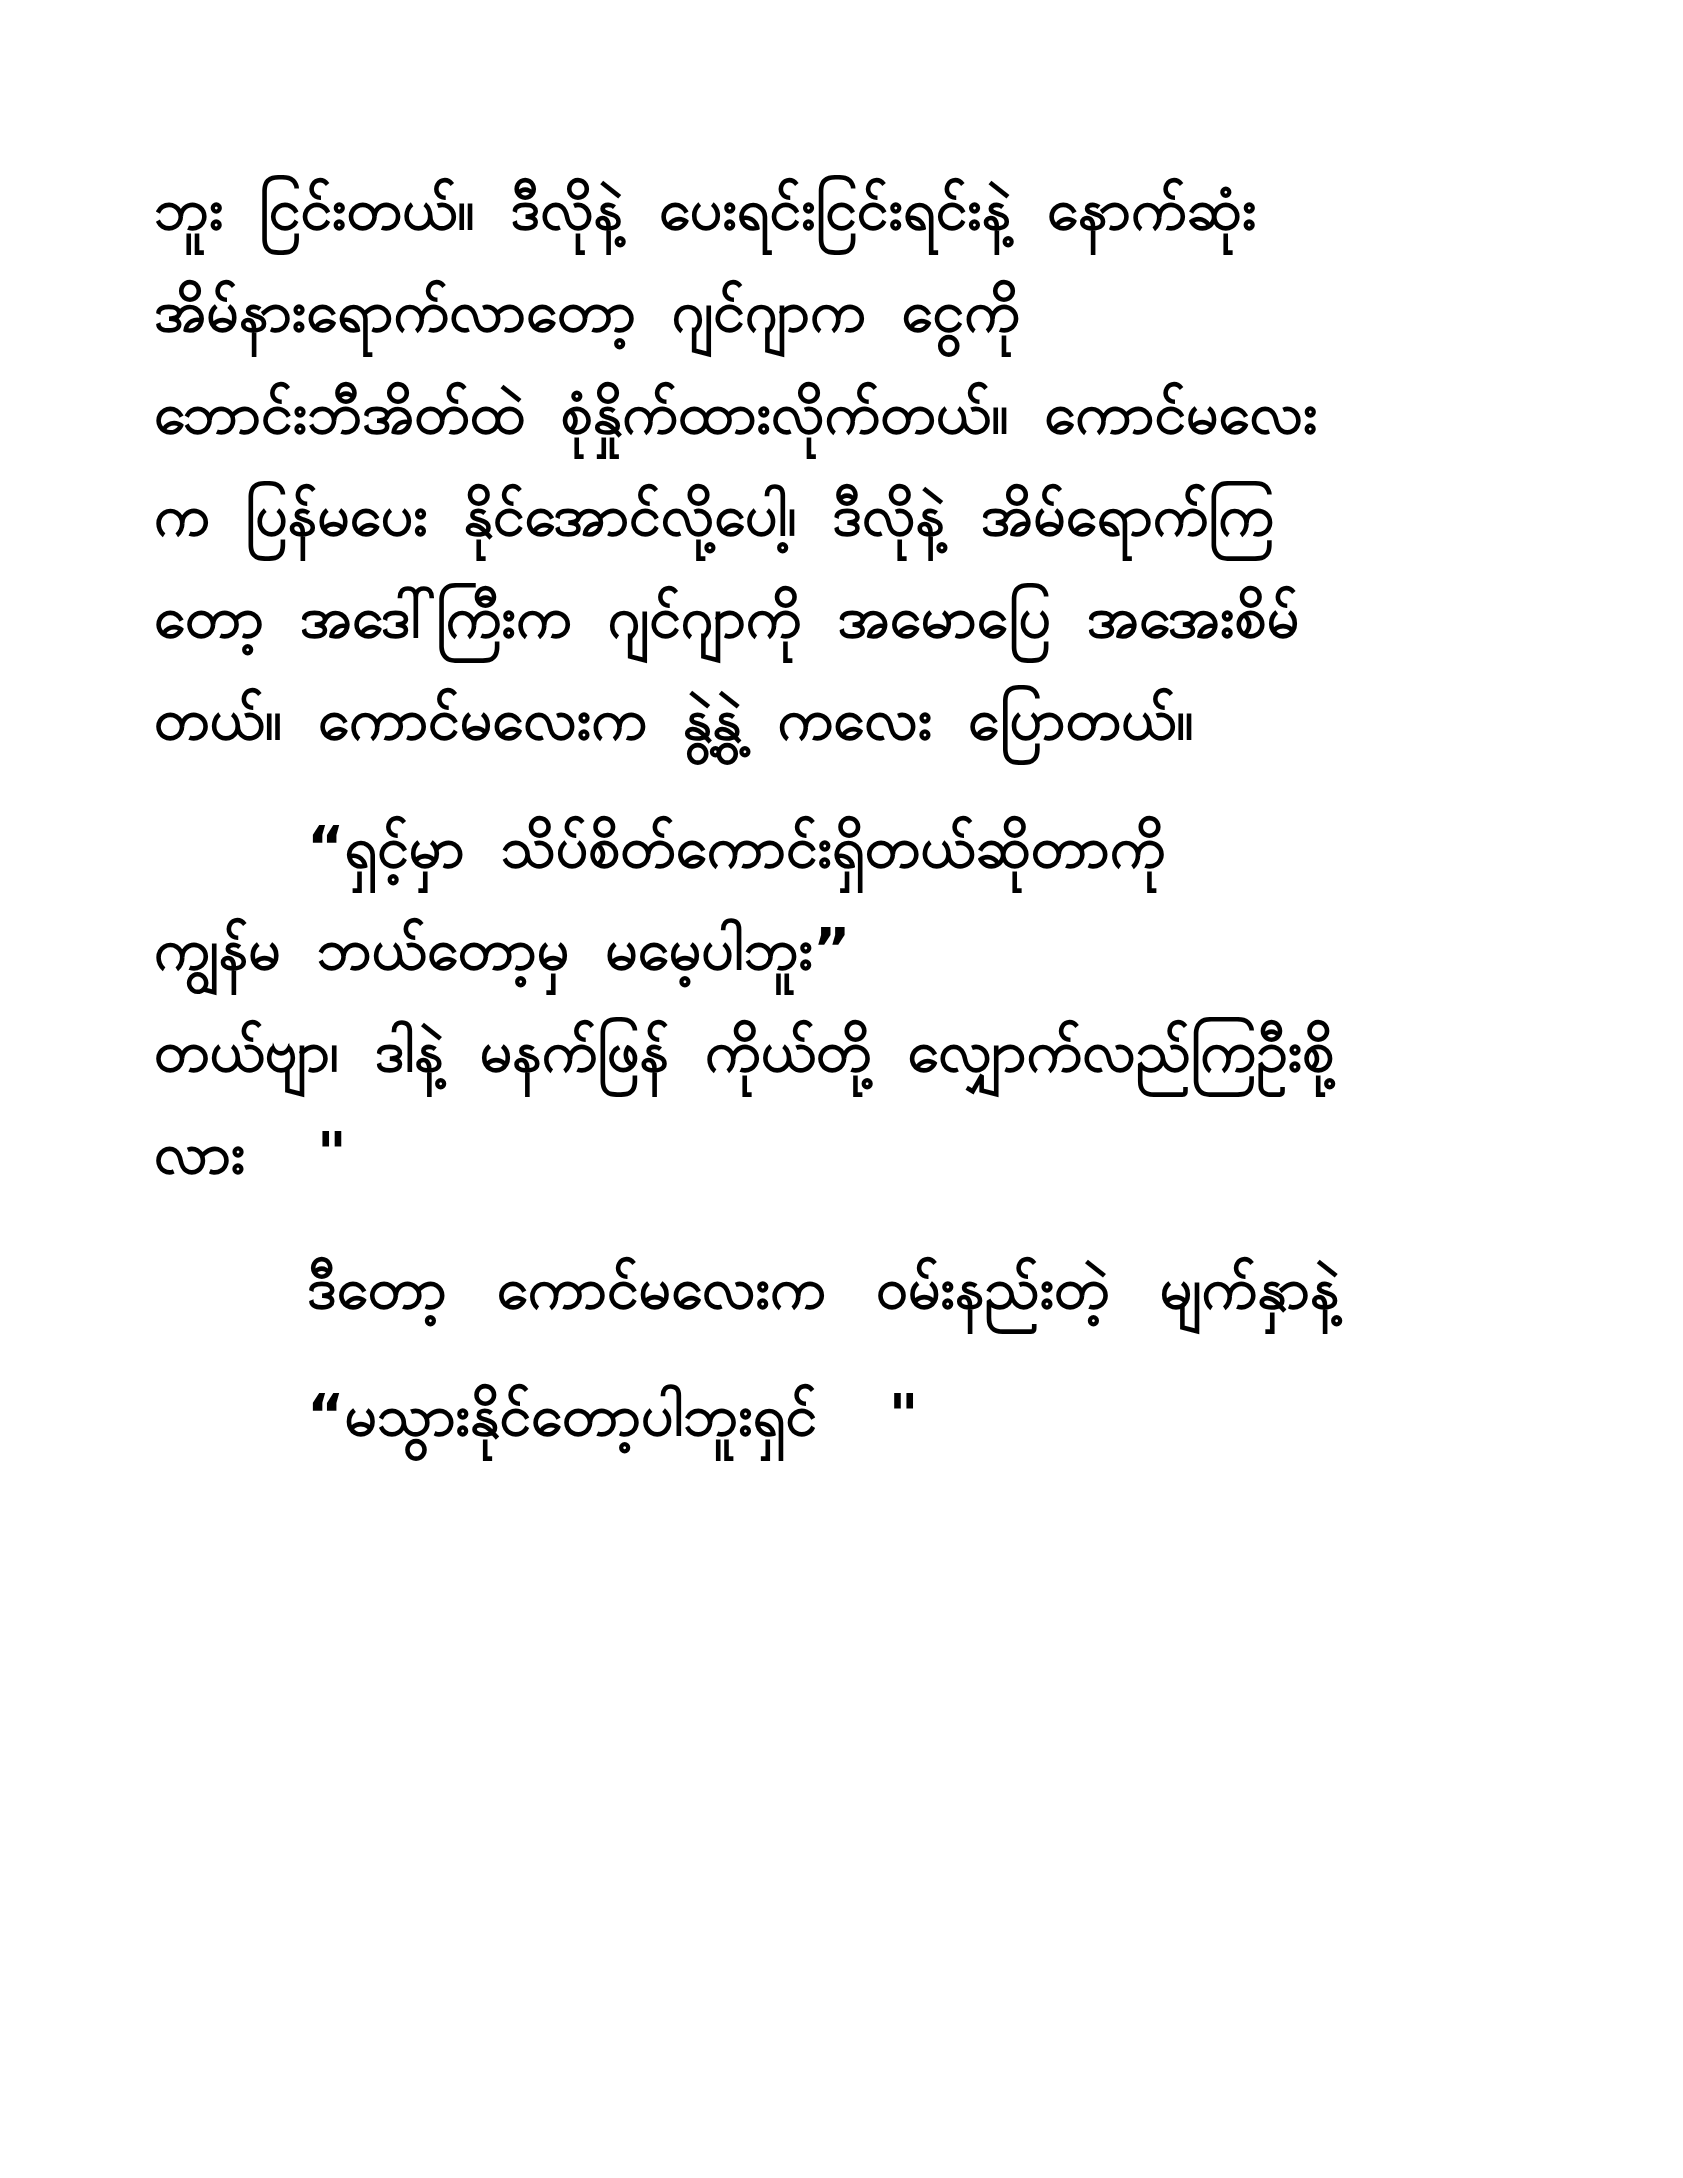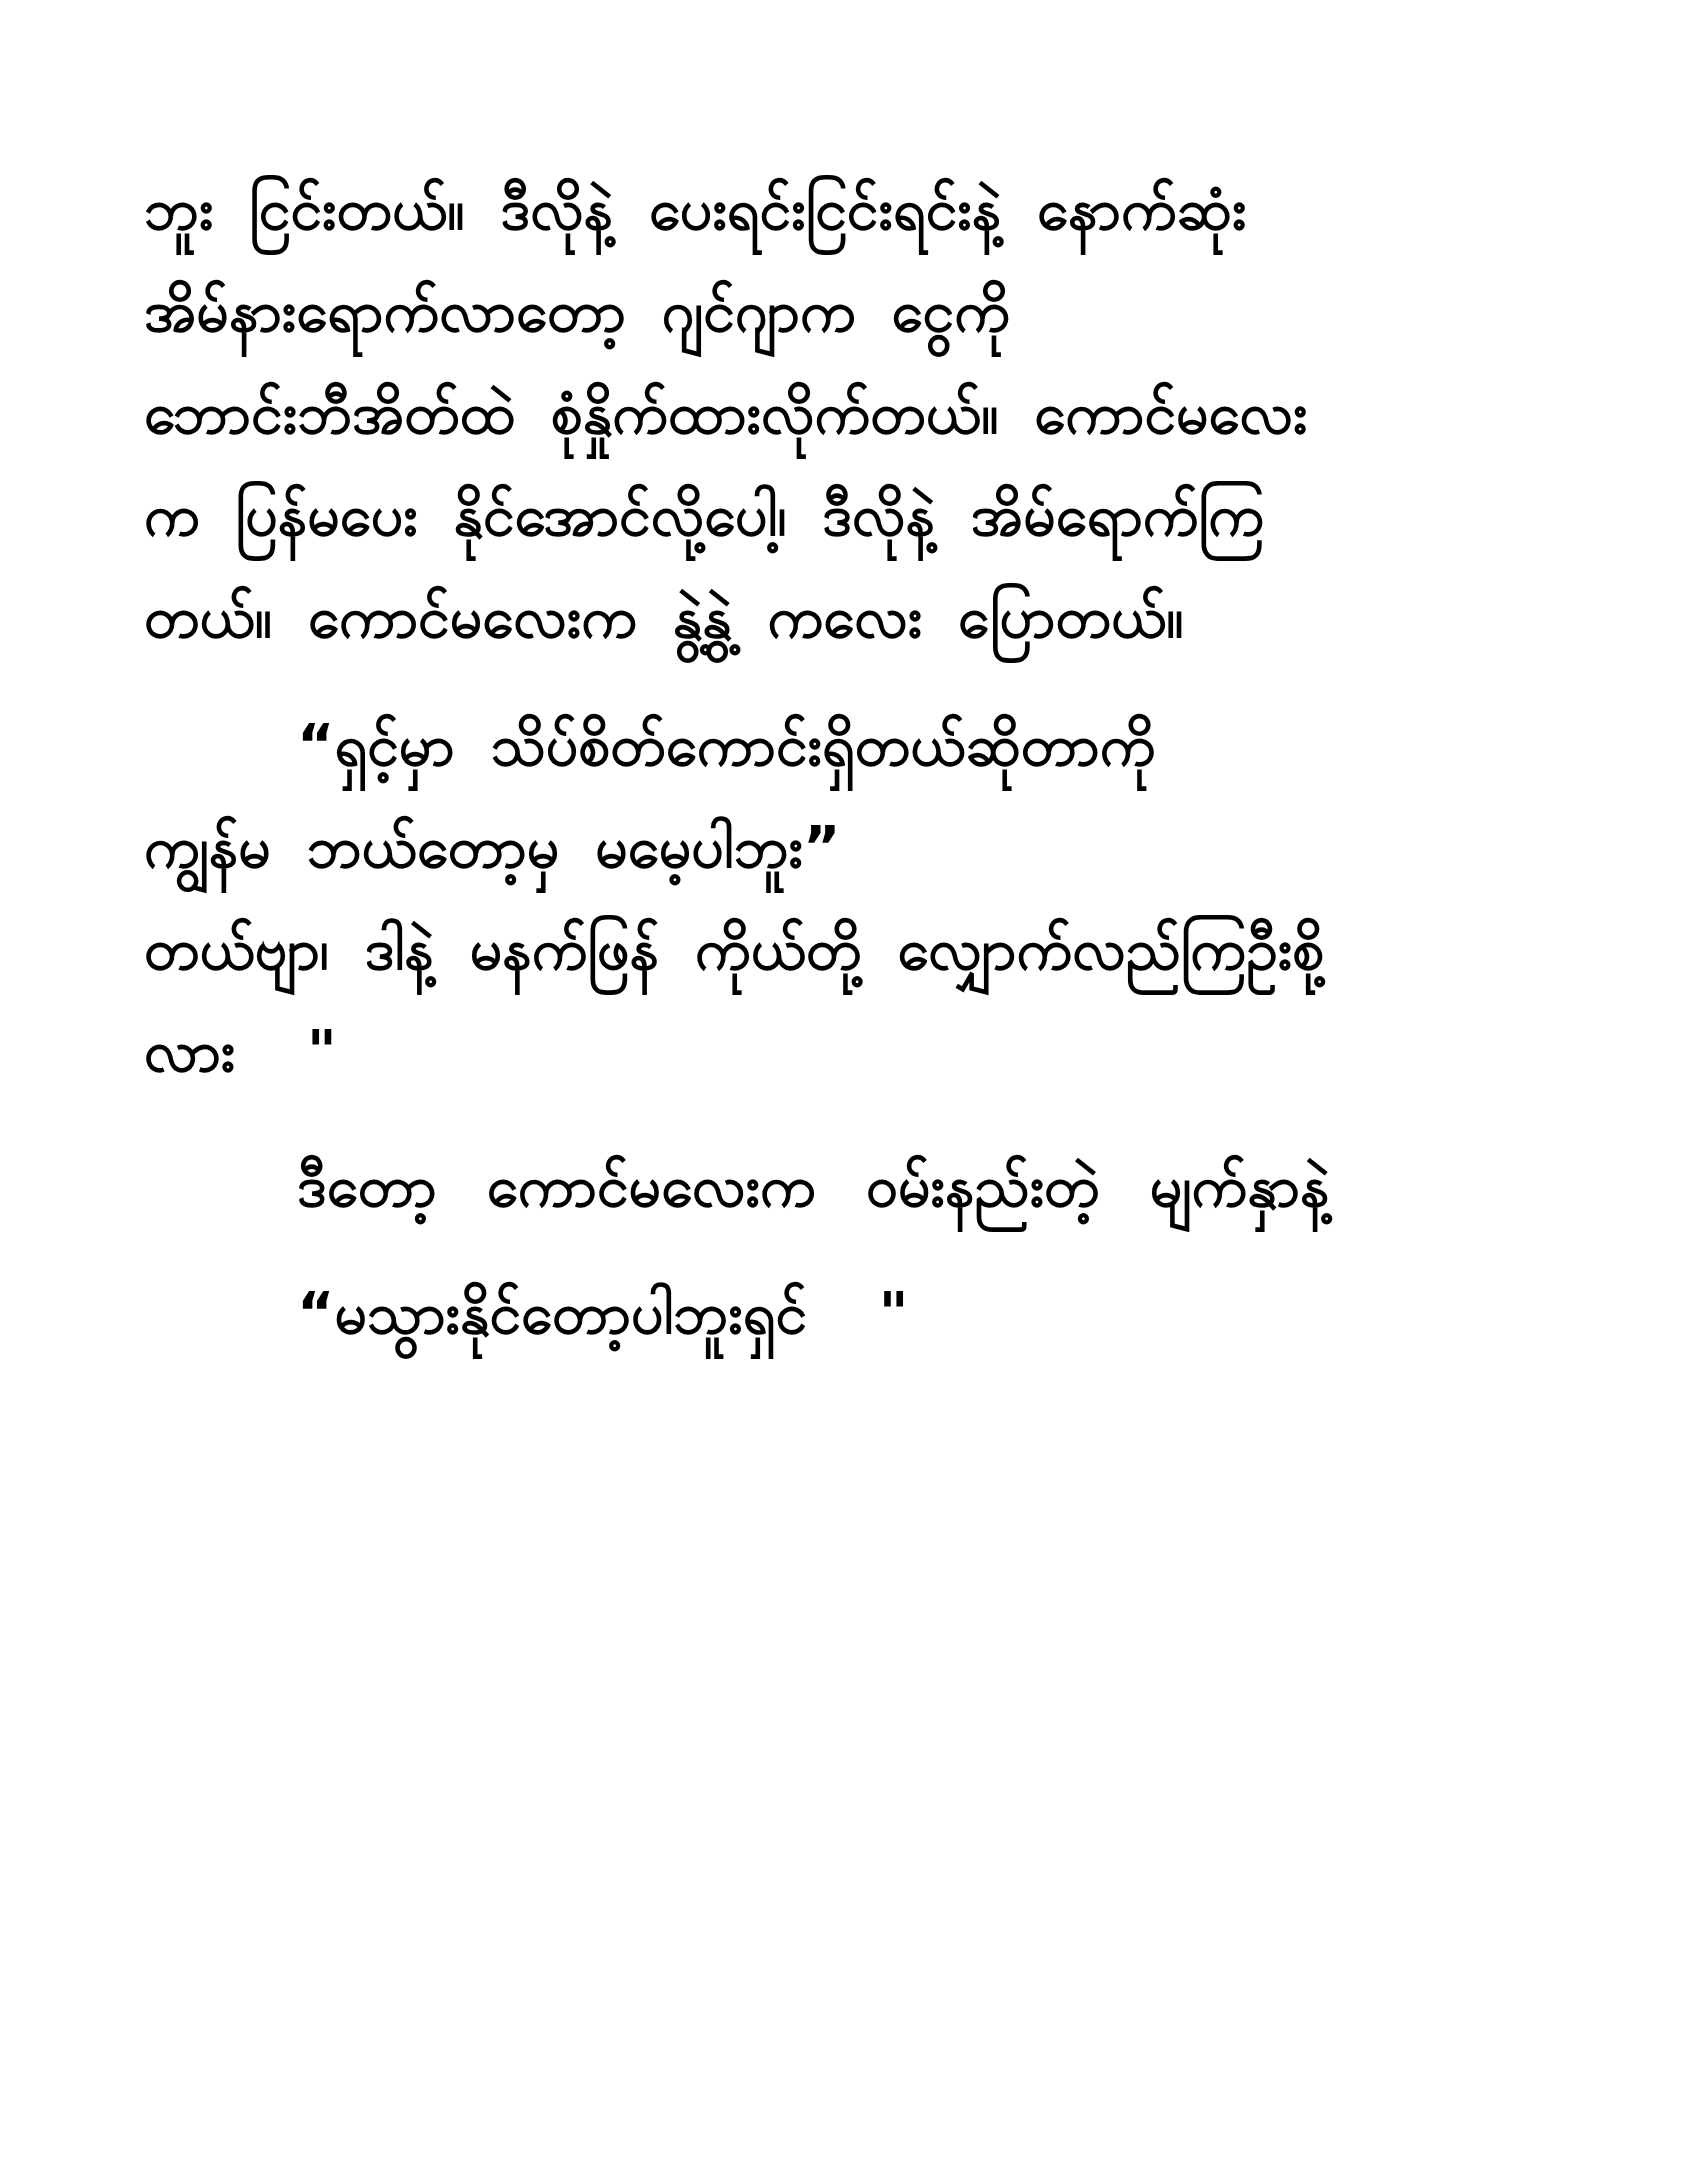--- a/index.html
+++ b/index.html
@@ -10,21 +10,21 @@
   .page {
     position: relative;
     width: 1683px;
     height: 2178px;
     background: #ffffff;
     overflow: hidden;
     font-family: "DejaVu Sans", sans-serif;
   }
   .content {
     position: absolute;
-    left: 144px;
+    left: 154px;
     top: 158px;
     right: 109px;
     color: #000000;
     font-size: 57px;
     font-weight: 600;
     line-height: 102px;
     word-spacing: 16px;
     letter-spacing: 0px;
   }
   .line {
@@ -39,20 +39,21 @@
 </style>
 </head>
 <body style="background: rgb(255, 255, 255);">
 
 <div class="page">
   <main class="content" style="color: rgb(0, 0, 0);">
     <div class="line">ဘူး ငြင်းတယ်။ ဒီလိုနဲ့ ပေးရင်းငြင်းရင်းနဲ့ နောက်ဆုံး</div>
     <div class="line">အိမ်နားရောက်လာတော့ ဂျင်ဂျာက ငွေကို</div>
     <div class="line">ဘောင်းဘီအိတ်ထဲ စုံနှိုက်ထားလိုက်တယ်။ ကောင်မလေး</div>
     <div class="line">က ပြန်မပေး နိုင်အောင်လို့ပေါ့၊ ဒီလိုနဲ့ အိမ်ရောက်ကြ</div>
+    <div class="line">တော့ အဒေါ်ကြီးက ဂျင်ဂျာကို အမောပြေ အအေးစိမ်</div>
     <div class="line">တယ်။ ကောင်မလေးက နွဲ့နွဲ့ ကလေး ပြောတယ်။</div>
     <div class="line indent gap-md">“ရှင့်မှာ သိပ်စိတ်ကောင်းရှိတယ်ဆိုတာကို</div>
     <div class="line">ကျွန်မ ဘယ်တော့မှ မမေ့ပါဘူး”</div>
     <div class="line">တယ်ဗျာ၊ ဒါနဲ့ မနက်ဖြန် ကိုယ်တို့ လျှောက်လည်ကြဦးစို့</div>
     <div class="line">လား  "</div>
     <div class="line indent gap-lg">ဒီတော့ ကောင်မလေးက ဝမ်းနည်းတဲ့ မျက်နှာနဲ့</div>
     <div class="line indent gap-sm">“မသွားနိုင်တော့ပါဘူးရှင်  "</div>
   </main>
 </div>
 

